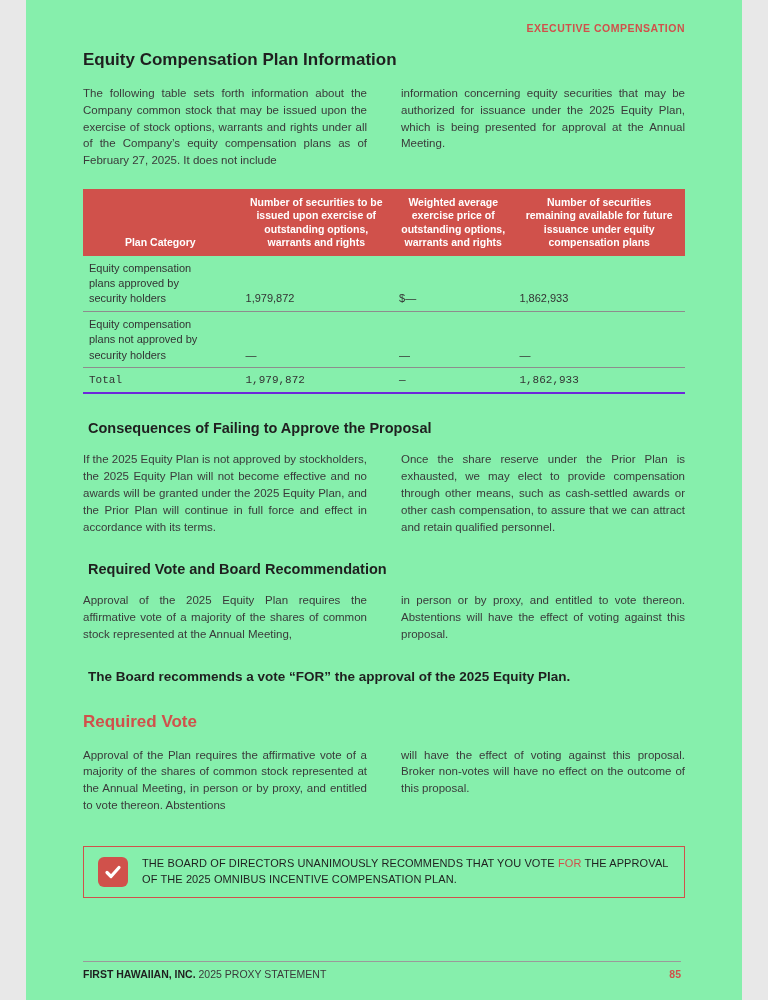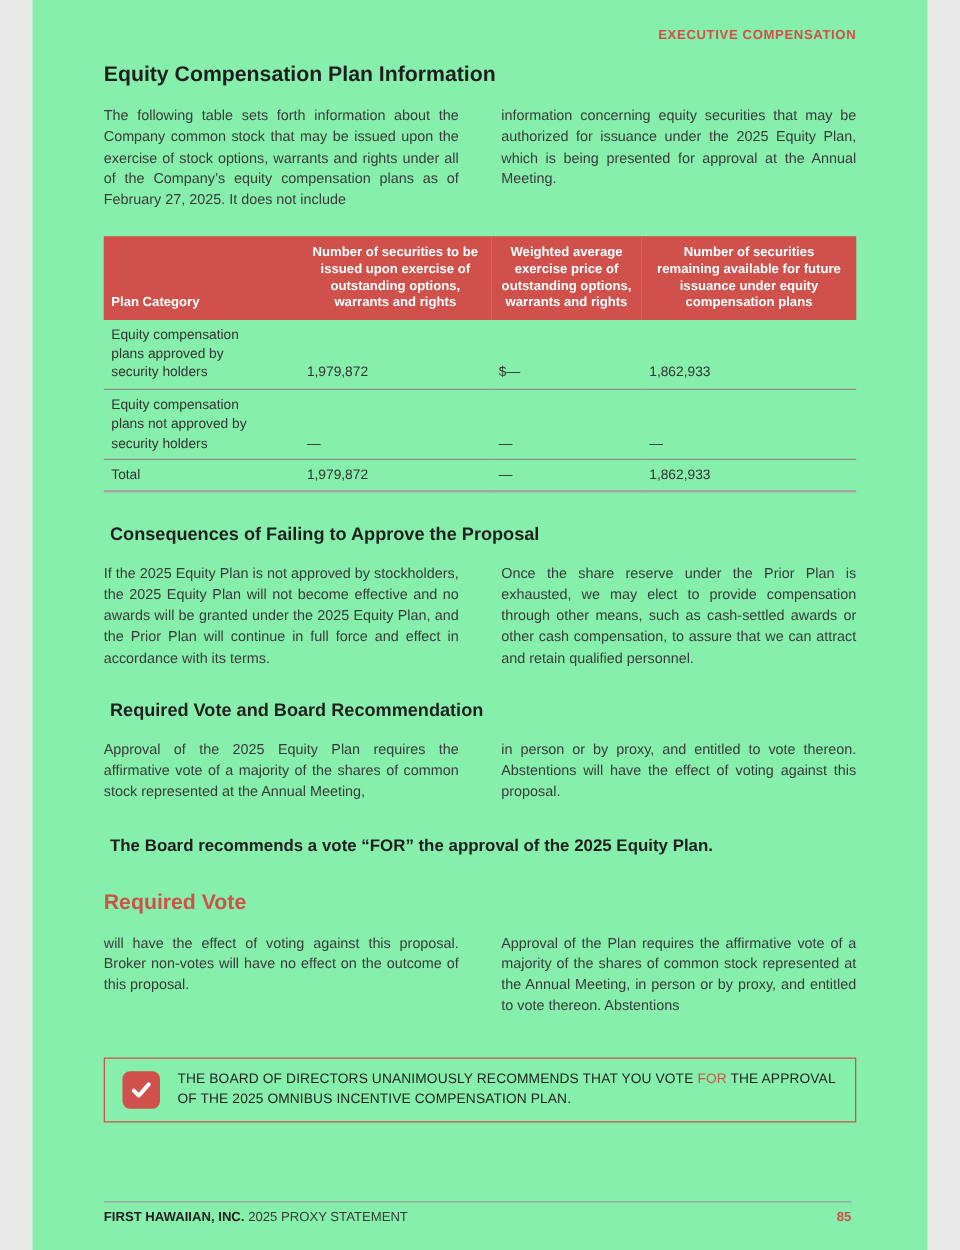--- a/index.html
+++ b/index.html
@@ -59,39 +59,39 @@
     background: #d0514b;
     color: #ffffff;
     font-size: 10.5px;
     font-weight: bold;
     line-height: 1.28;
     padding: 7px 8px 6px 8px;
     vertical-align: bottom;
     text-align: center;
   }
   table.equity-table thead th.cat {
-    text-align: left;
+    text-align: center;
     padding-left: 6px;
   }
 
   table.equity-table tbody td {
     font-size: 11px;
     line-height: 1.4;
     padding: 5px 6px 4px 6px;
     vertical-align: bottom;
     color: #333333;
   }
   table.equity-table tbody td.cat {
     text-align: left;
     padding-left: 6px;
     padding-right: 36px;
   }
   table.equity-table tbody td.num { text-align: left; }
   table.equity-table tbody tr { border-bottom: 1px solid #8d8d8d; }
-  table.equity-table tbody tr.total-row { border-bottom: 2px solid #a3a3a3; }
+  table.equity-table tbody tr.total-row { border-bottom: 2px solid #6d28d9; font-family: Liberation Mono, monospace; }
 
   h2.sub-heading {
     margin-top: 26px;
     margin-left: 5px;
     font-size: 14.5px;
     font-weight: bold;
     color: #1f1f1f;
   }
 
   p.board-rec {
@@ -213,22 +213,22 @@
   <h2 class="sub-heading">Required Vote and Board Recommendation</h2>
   <div class="cols">
     <p>Approval of the 2025 Equity Plan requires the affirmative vote of a majority of the shares of common stock represented at the Annual Meeting,</p>
     <p>in person or by proxy, and entitled to vote thereon. Abstentions will have the effect of voting against this proposal.</p>
   </div>
 
   <p class="board-rec">The Board recommends a vote “FOR” the approval of the 2025 Equity Plan.</p>
 
   <h2 class="red-heading">Required Vote</h2>
   <div class="cols">
+    <p>Approval of the Plan requires the affirmative vote of a majority of the shares of common stock represented at the Annual Meeting, in person or by proxy, and entitled to vote thereon. Abstentions</p>
     <p>will have the effect of voting against this proposal. Broker non-votes will have no effect on the outcome of this proposal.</p>
-    <p>Approval of the Plan requires the affirmative vote of a majority of the shares of common stock represented at the Annual Meeting, in person or by proxy, and entitled to vote thereon. Abstentions</p>
   </div>
 
   <div class="callout">
     <div class="checkbox">
       <svg width="18" height="18" viewBox="0 0 18 18">
         <polyline points="3,9.5 7,13.5 15,4.5" fill="none" stroke="#ffffff" stroke-width="3.2" stroke-linecap="round" stroke-linejoin="round"></polyline>
       </svg>
     </div>
     <div class="callout-text">
       <span>THE BOARD OF DIRECTORS UNANIMOUSLY RECOMMENDS THAT YOU VOTE </span><span class="red">FOR</span><span> THE APPROVAL OF THE 2025 OMNIBUS INCENTIVE COMPENSATION PLAN.</span>

